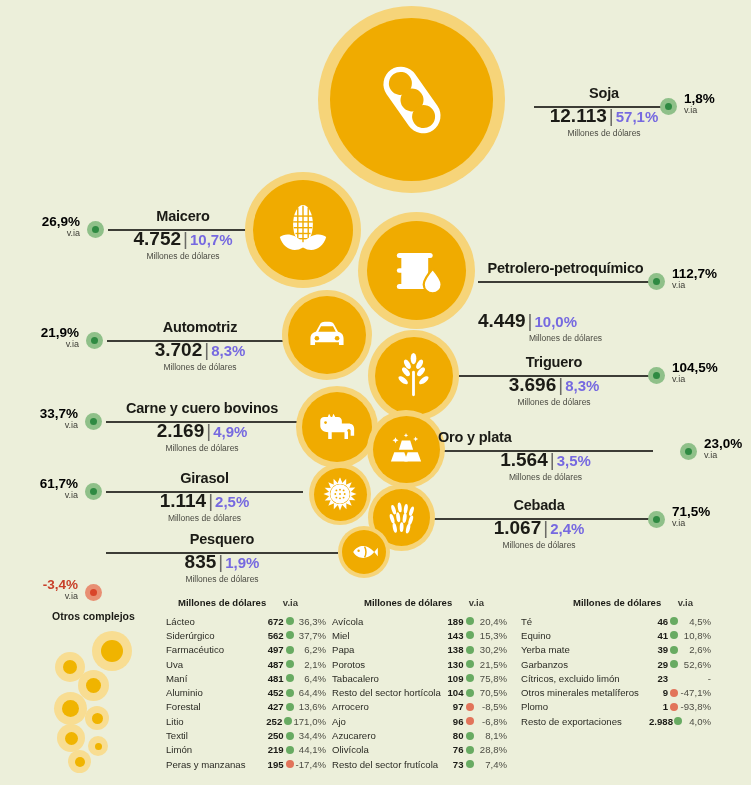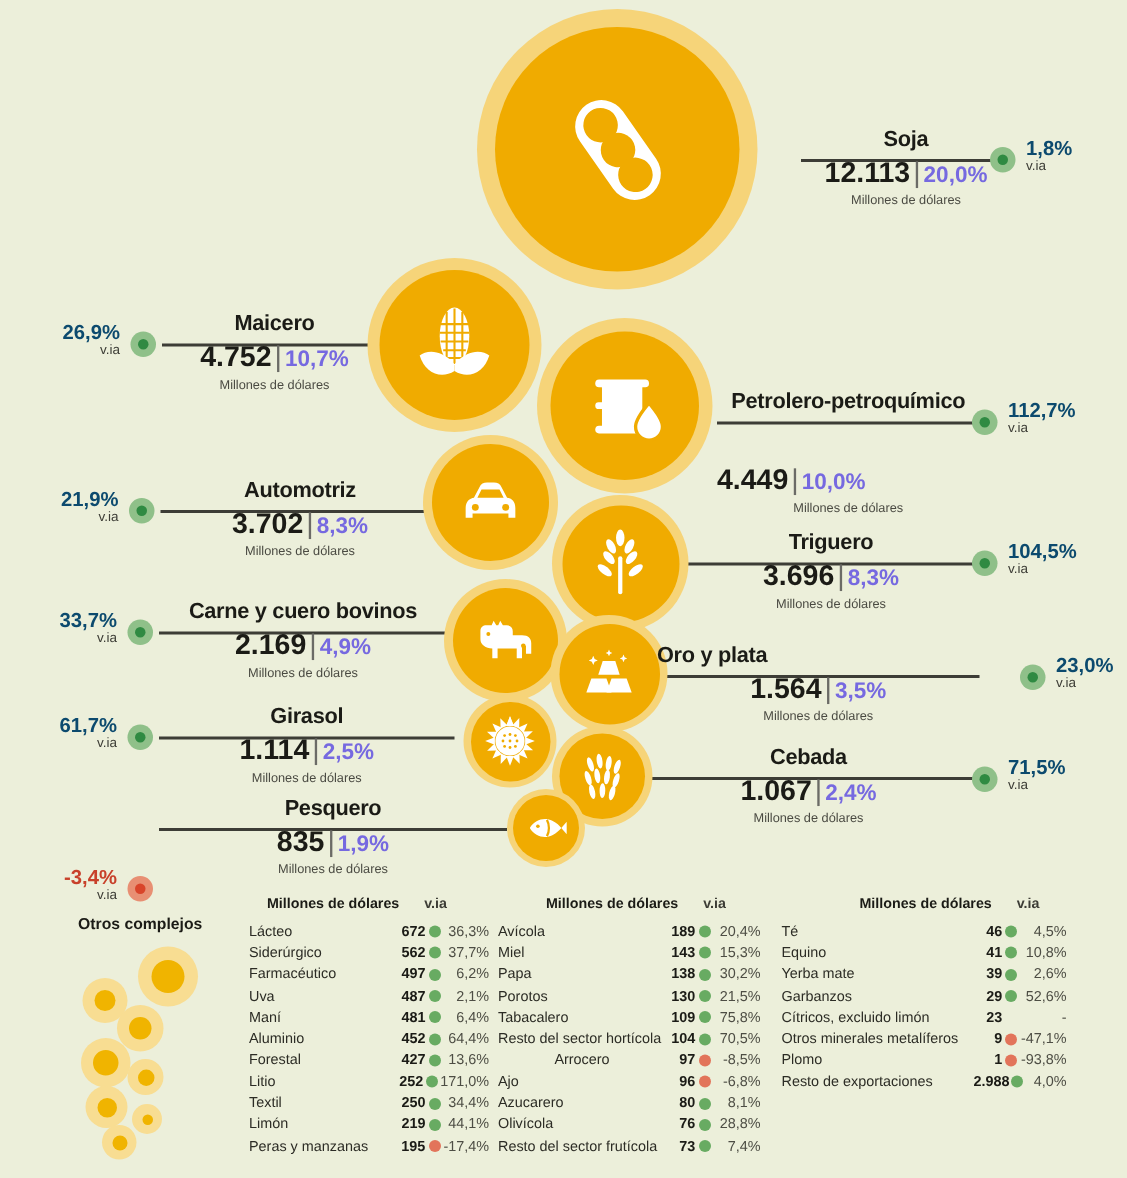--- a/index.html
+++ b/index.html
@@ -28,21 +28,21 @@
   .lbl .figs .share{color:#7669e0;font-size:15px;}
   .lbl .unit{font-size:8.5px;color:#4a4a42;margin-top:3px;white-space:nowrap;}
   .lbl.l{text-align:left;}
 
   
   .via{position:absolute;white-space:nowrap;}
   .via .dot{position:absolute;width:17px;height:17px;border-radius:50%;background:#8fc089;display:flex;align-items:center;justify-content:center;}
   .via .dot i{display:block;width:7px;height:7px;border-radius:50%;background:#2f8a42;}
   .via .dot.neg{background:#e88f73;}
   .via .dot.neg i{background:#d9442a;}
-  .via .pct{font-weight:bold;font-size:13.5px;color:#0c4a6e;line-height:1.05;}
+  .via .pct{font-weight:bold;font-size:13.5px;color:#000000;line-height:1.05;}
   .via .pct.neg{color:#c8402a;}
   .via .sub{font-size:9px;color:#3d3d36;line-height:1.1;}
   .via.r{text-align:right;}
   .via.l{text-align:left;}
 
   
   #tables{position:absolute;left:0;top:596px;width:751px;height:189px;}
   .othertitle{position:absolute;left:52px;top:14px;font-size:10.5px;font-weight:bold;color:#1b1b16;}
   .colhead{position:absolute;font-size:9.5px;font-weight:bold;color:#1b1b16;white-space:nowrap;}
   .colhead .via-h{font-weight:bold;color:#3d3d36;}
@@ -241,21 +241,21 @@
         <path d="M84 50 L96 36 V64 Z" fill="#fff"></path>
         <circle cx="32" cy="46" r="4" fill="#f0ab00"></circle>
         <path d="M52 32 C58 42 58 58 52 68" stroke="#f0ab00" stroke-width="5" fill="none"></path>
       </svg>
     </div>
   </div>
 
   <div class="lbl l" style="left:534px;top:86px;width:140px;">
     <div class="name" style="text-align:center;">Soja</div>
     <div class="figs" style="text-align:center;">
-      <span>12.113</span><span class="sep">|</span><span class="share">20,0%</span>
+      <span>12.113</span><span class="sep">|</span><span class="share">57,1%</span>
     </div>
     <div class="unit" style="text-align:center;">Millones de dólares</div>
   </div>
   <div class="via l" style="left:660px;top:92px;">
     <div class="dot" style="left:0;top:6px;">
         <i></i>
       </div>
     <div class="pct" style="margin-left:24px;">1,8%</div>
     <div class="sub" style="margin-left:24px;">v.ia</div>
   </div>
@@ -571,21 +571,21 @@
         </div>
         <div class="trow">
           <div class="nm" style="width: 112px;">Resto del sector hortícola</div>
           <div class="vl" style="width: 26px;">104</div>
           <div class="dt">
             <span></span>
           </div>
           <div class="pc" style="width: 42px;">70,5%</div>
         </div>
         <div class="trow">
-          <div class="nm" style="width: 112px; text-align: center;">Arrocero</div>
+          <div class="nm" style="width: 112px;">Arrocero</div>
           <div class="vl" style="width: 26px;">97</div>
           <div class="dt neg">
             <span></span>
           </div>
           <div class="pc" style="width: 42px;">-8,5%</div>
         </div>
         <div class="trow">
           <div class="nm" style="width: 112px;">Ajo</div>
           <div class="vl" style="width: 26px;">96</div>
           <div class="dt neg">

